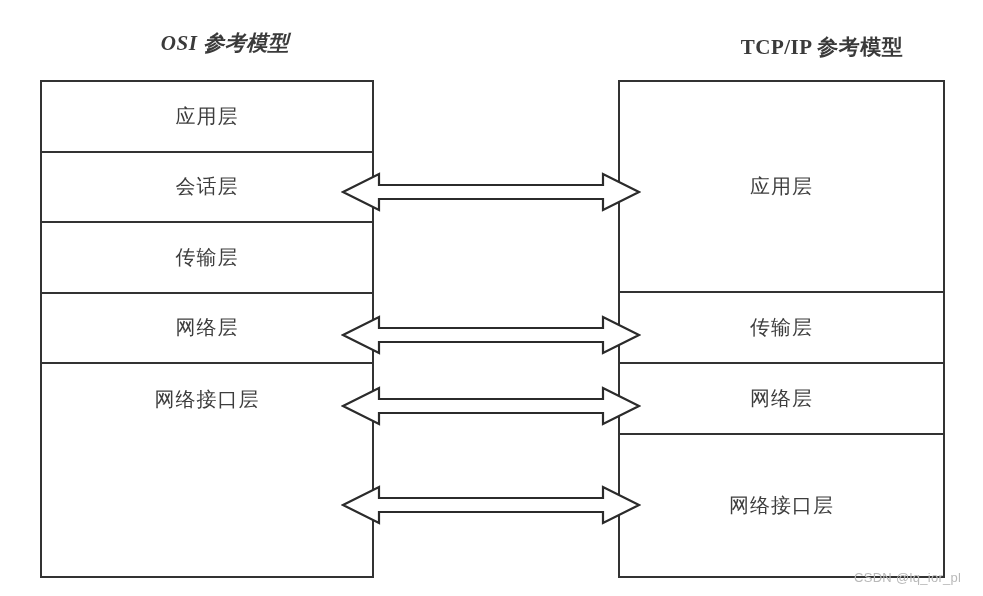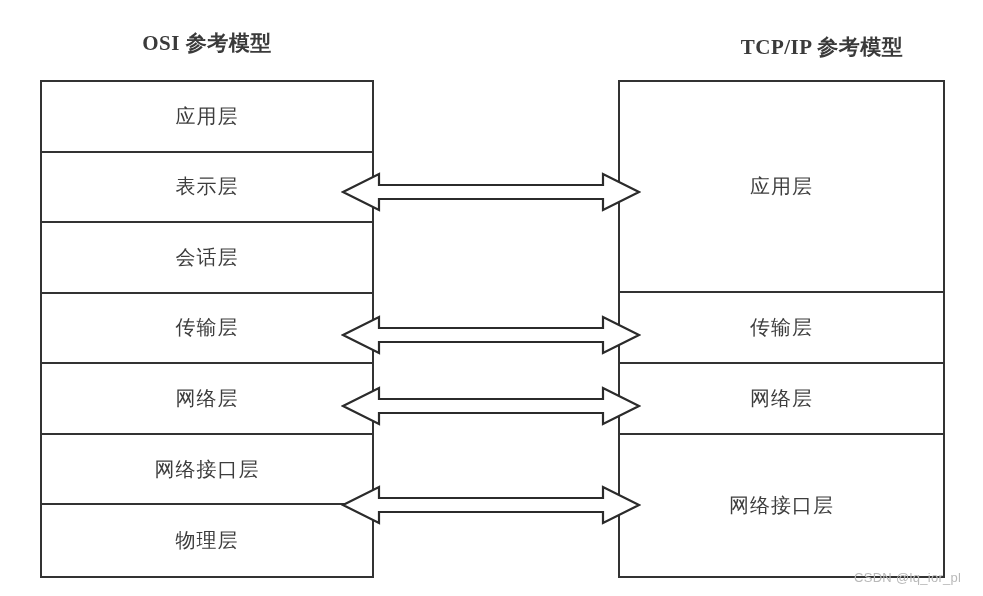--- a/index.html
+++ b/index.html
@@ -24,21 +24,21 @@
   .col-title {
     position: absolute;
     font-size: 21px;
     line-height: 1;
     font-weight: 600;
     letter-spacing: 0.5px;
     color: #3a3a3a;
     white-space: nowrap;
     transform: translateX(-50%);
   }
-  #title-osi  { left: 207px; top: 33px; }
+  #title-osi  { left: 225px; top: 33px; font-style: italic; }
   #title-tcp  { left: 822px; top: 37px; }
 
   
   .stack {
     position: absolute;
     box-sizing: border-box;
     border: 2px solid #333333;
     background: #ffffff;
     display: flex;
     flex-direction: column;
@@ -115,26 +115,24 @@
 <body>
 
 <div id="canvas">
 
   <div class="col-title" id="title-osi">OSI 参考模型</div>
 
   <div class="col-title" id="title-tcp">TCP/IP 参考模型</div>
 
   <div class="stack" id="stack-osi">
     <div class="layer">应用层</div>
-    <div class="layer">表示层</div>
     <div class="layer">会话层</div>
     <div class="layer">传输层</div>
     <div class="layer">网络层</div>
     <div class="layer">网络接口层</div>
-    <div class="layer">物理层</div>
   </div>
 
   <div class="stack" id="stack-tcp">
     <div class="layer tcp-app">应用层</div>
     <div class="layer tcp-trans">传输层</div>
     <div class="layer tcp-net">网络层</div>
     <div class="layer tcp-link">网络接口层</div>
   </div>
 
   <div class="arrow-wrap" id="arrow-app">

